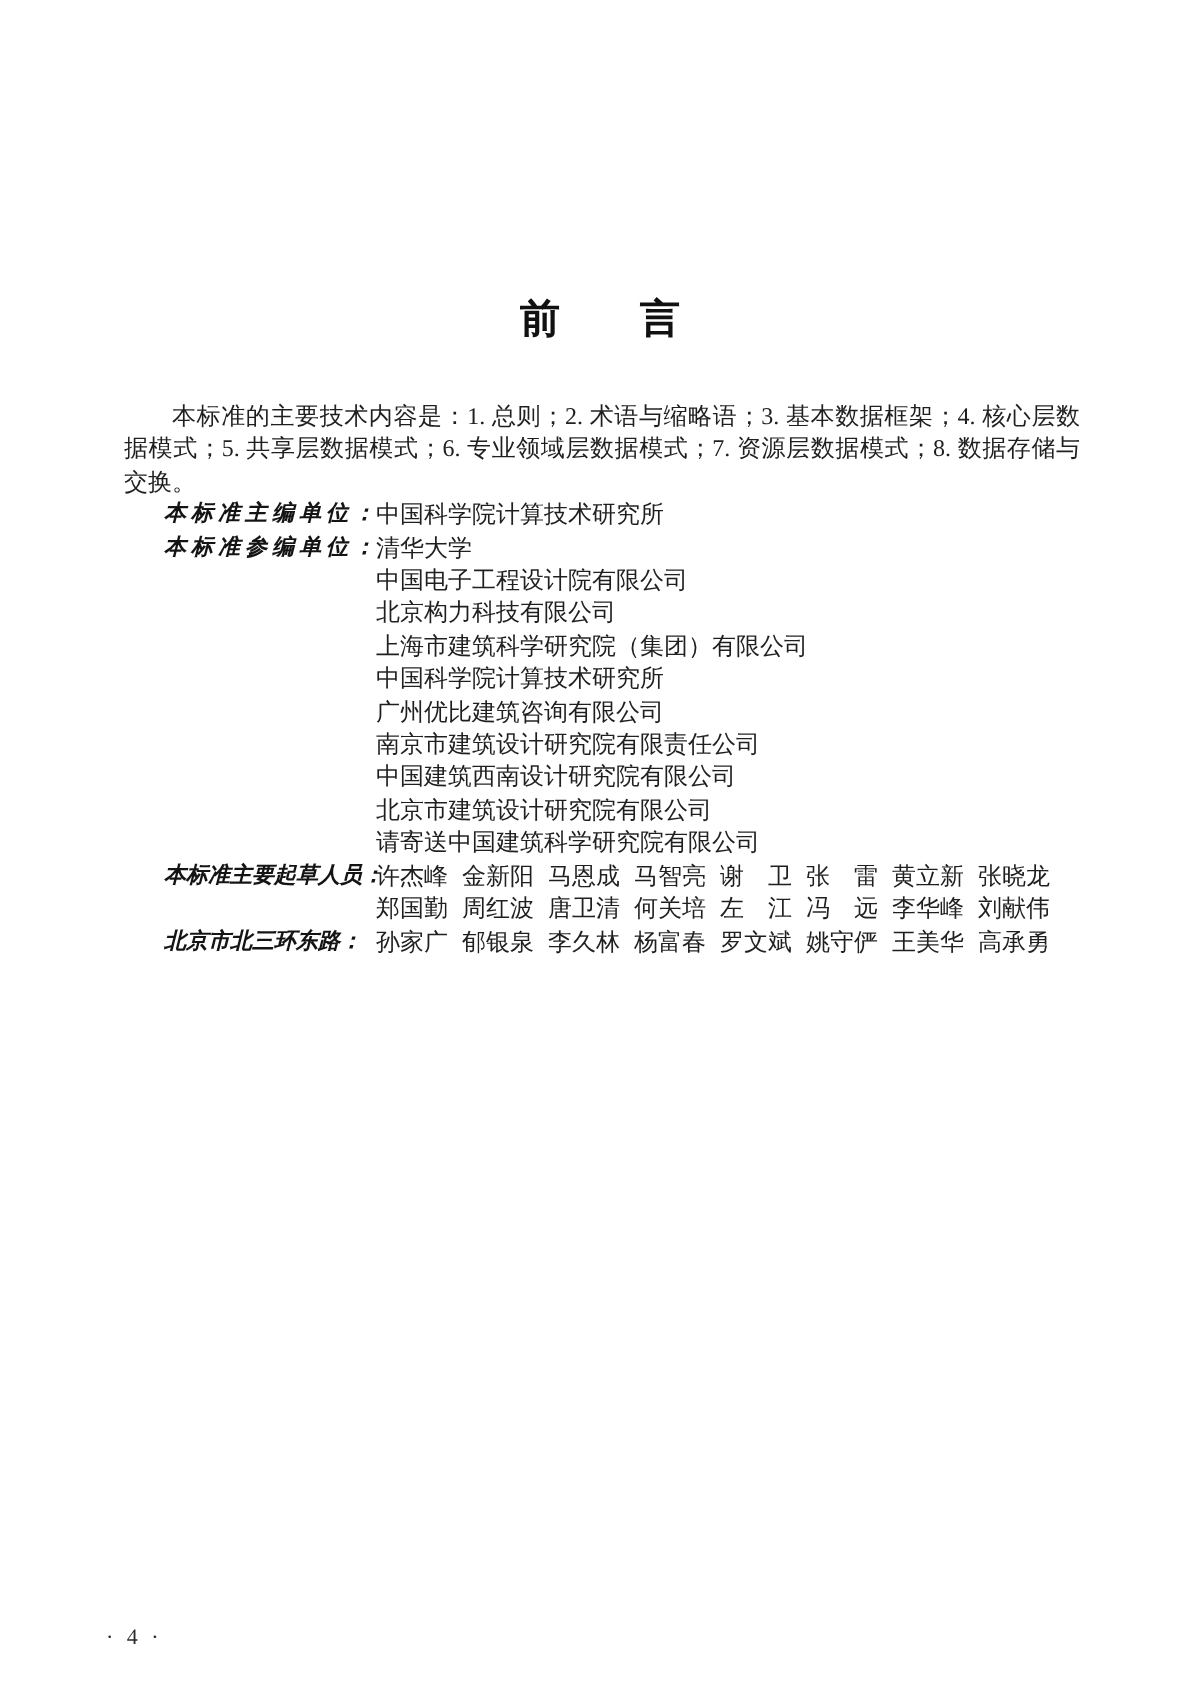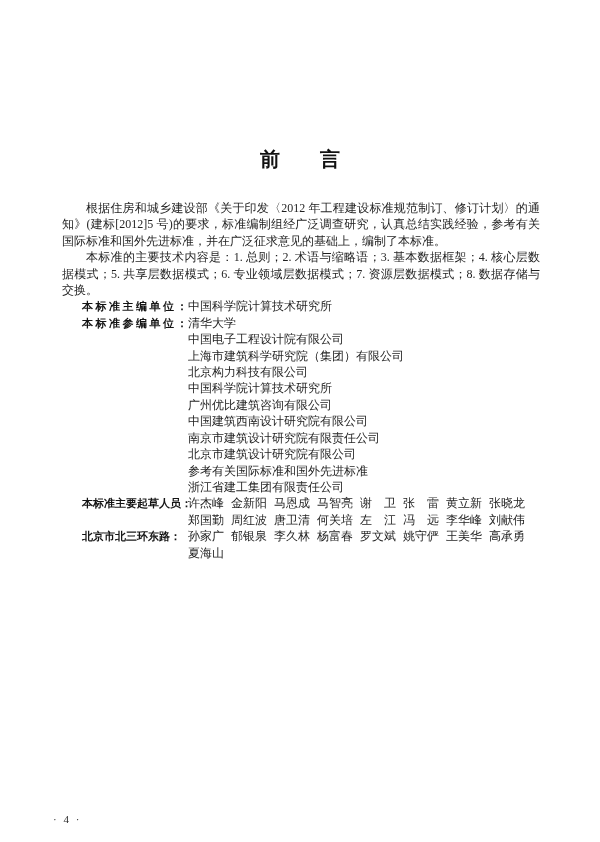--- a/index.html
+++ b/index.html
@@ -13,21 +13,21 @@
     font-family:"Liberation Sans",sans-serif;white-space:pre;
   }
   .content{
     position:absolute;left:62px;top:160px;width:478px;
     font-size:12px;line-height:16.4px;
   }
   .para{margin:0;text-indent:2em;text-align:justify;}
   .grid-row{display:grid;grid-template-columns:106px 1fr;padding-left:20px;}
   .label{
     font-weight:bold;font-family:"Liberation Sans",sans-serif;
-    font-size:11px;line-height:16.4px;white-space:nowrap;color:#141414;
+    font-size:11px;line-height:16.4px;white-space:nowrap;color:#141414;font-style:italic;
   }
   .spaced{letter-spacing:2.5px;}
   .unit-list{display:flex;flex-direction:column;}
   .unit{white-space:nowrap;}
   .name-rows{display:flex;flex-direction:column;}
   .name-row{display:flex;gap:7px;}
   .name{white-space:pre;}
   .page-number{
     position:absolute;left:53px;top:773px;font-size:11px;
     letter-spacing:2px;color:#2a2a2a;white-space:pre;
@@ -35,42 +35,40 @@
 </style>
 </head>
 <body>
 
 <div class="page">
 
   <h1 class="doc-title">前　　言</h1>
 
   <div class="content">
 
-    <p class="para">根据住房和城乡建设部《关于印发〈2012 年工程建设标准规范制订、修订计划〉的通知》(建标[2012]5 号)的要求，标准编制组经广泛调查研究，认真总结实践经验，参考有关国际标准和国外先进标准，并在广泛征求意见的基础上，编制了本标准。</p>
     <p class="para">本标准的主要技术内容是：1. 总则；2. 术语与缩略语；3. 基本数据框架；4. 核心层数据模式；5. 共享层数据模式；6. 专业领域层数据模式；7. 资源层数据模式；8. 数据存储与交换。</p>
 
     <div class="grid-row">
       <span class="label spaced">本标准主编单位：</span>
       <span class="unit">中国科学院计算技术研究所</span>
     </div>
 
     <div class="grid-row">
       <span class="label spaced">本标准参编单位：</span>
       <div class="unit-list">
           <span class="unit">清华大学</span>
           <span class="unit">中国电子工程设计院有限公司</span>
+          <span class="unit">北京构力科技有限公司</span>
           <span class="unit">上海市建筑科学研究院（集团）有限公司</span>
-          <span class="unit">北京构力科技有限公司</span>
           <span class="unit">中国科学院计算技术研究所</span>
           <span class="unit">广州优比建筑咨询有限公司</span>
+          <span class="unit">南京市建筑设计研究院有限责任公司</span>
           <span class="unit">中国建筑西南设计研究院有限公司</span>
-          <span class="unit">南京市建筑设计研究院有限责任公司</span>
           <span class="unit">北京市建筑设计研究院有限公司</span>
-          <span class="unit">参考有关国际标准和国外先进标准</span>
-          <span class="unit">浙江省建工集团有限责任公司</span>
+          <span class="unit">请寄送中国建筑科学研究院有限公司</span>
         </div>
     </div>
 
     <div class="grid-row">
       <span class="label">本标准主要起草人员：</span>
       <div class="name-rows">
         <div class="name-row">
             <span class="name">许杰峰</span>
             <span class="name">金新阳</span>
             <span class="name">马恩成</span>
@@ -99,23 +97,20 @@
         <div class="name-row">
             <span class="name">孙家广</span>
             <span class="name">郁银泉</span>
             <span class="name">李久林</span>
             <span class="name">杨富春</span>
             <span class="name">罗文斌</span>
             <span class="name">姚守俨</span>
             <span class="name">王美华</span>
             <span class="name">高承勇</span>
           </div>
-        <div class="name-row">
-            <span class="name">夏海山</span>
-          </div>
       </div>
     </div>
 
   </div>
 
   <div class="page-number">· 4 ·</div>
 
 </div>
 
 </body></html>

